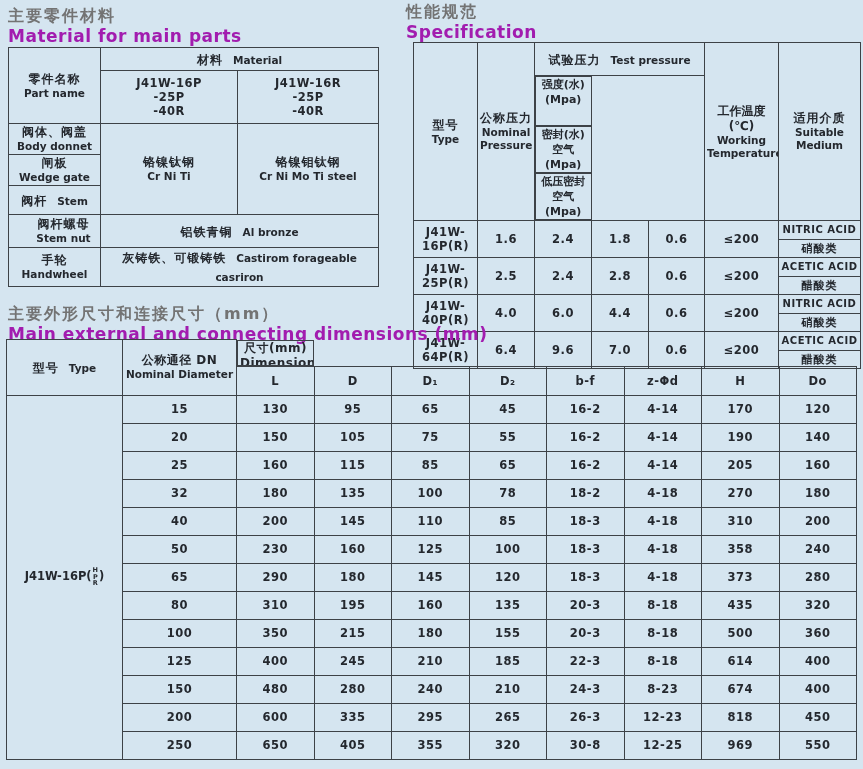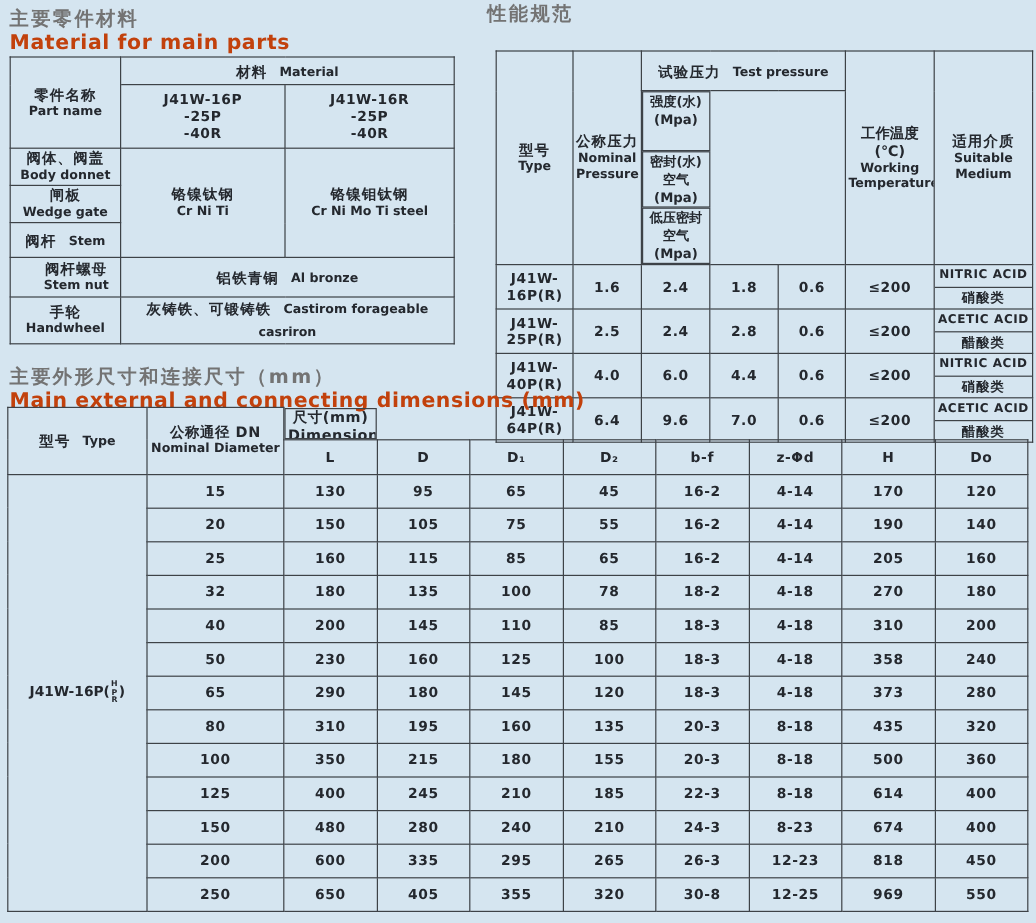--- a/index.html
+++ b/index.html
@@ -4,21 +4,21 @@
 <style>
   html,body{margin:0;padding:0;}
   body{
     width:863px;height:769px;position:relative;
     background:#d5e5f0;
     font-family:"DejaVu Sans","Liberation Sans",sans-serif;
     color:#24282e;
   }
   .abs{position:absolute;}
   .title-zh{font-size:16px;font-weight:bold;color:#737373;letter-spacing:2px;line-height:20px;}
-  .title-en{font-size:17px;font-weight:bold;color:#c2410c;line-height:21px;letter-spacing:0.5px;}
+  .title-en{font-size:17px;font-weight:bold;color:#a21caf;line-height:21px;letter-spacing:0.5px;}
   table{border-collapse:collapse;table-layout:fixed;background:transparent;}
   td{border:1.5px solid #3d4247;text-align:center;vertical-align:middle;padding:0 2px;overflow:hidden;}
   .ml{white-space:pre-line;}
   .zh{font-size:12px;font-weight:bold;letter-spacing:1px;display:block;line-height:15px;}
   .en{font-size:10.5px;font-weight:bold;display:block;line-height:13px;letter-spacing:0;}
   .inline-pair .zh,.inline-pair .en{display:inline;vertical-align:middle;}
   .inline-pair .zh{margin-right:5px;}
   .num{font-size:11.5px;font-weight:bold;letter-spacing:0.5px;}
   
   .medium-cell{padding:0;}
@@ -106,20 +106,21 @@
     <td colspan="2" class="inline-pair">
       <span class="zh">灰铸铁、可锻铸铁</span>
       <span class="en">Castirom forageable casriron</span>
     </td>
   </tr>
 </tbody>
   </table>
 
 <div class="abs" style="left:406px;top:2px;">
   <div class="title-zh">性能规范</div>
+  <div class="title-en">Specification</div>
 </div>
 
 <table class="abs" style="left:413px;top:42px;width:447px;">
   <colgroup>
     <col style="width:64px">
       <col style="width:57px">
       <col style="width:57px">
       <col style="width:57px">
     <col style="width:56px">
       <col style="width:74px">

